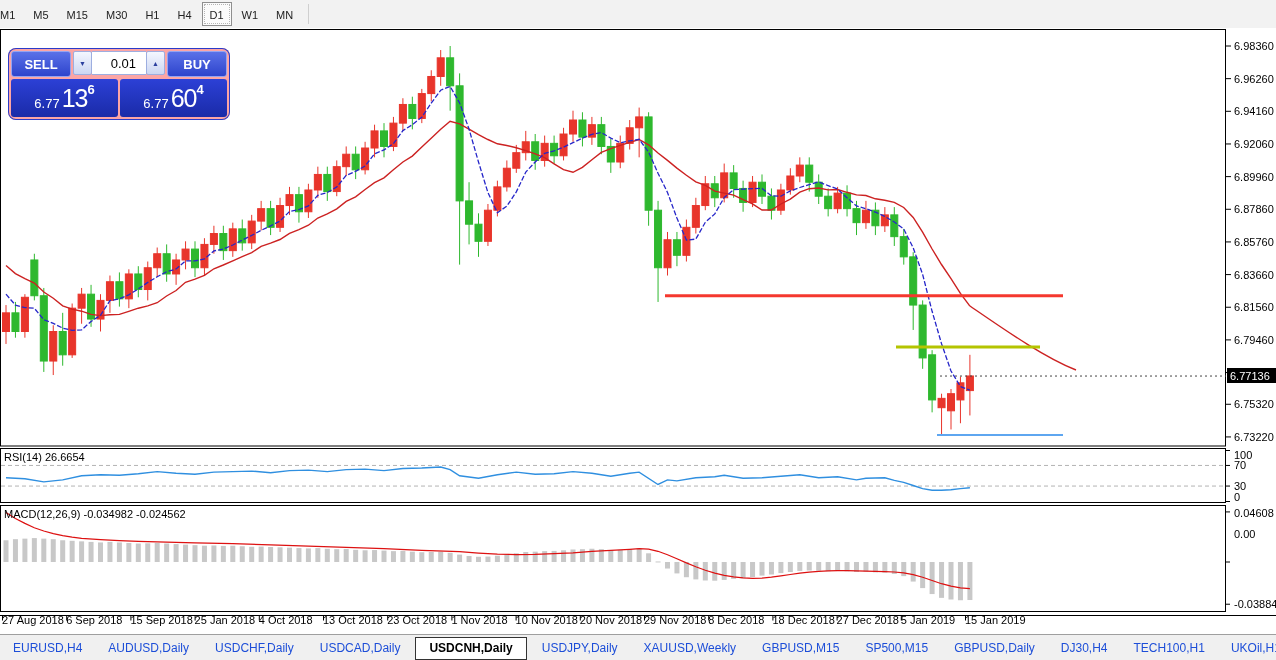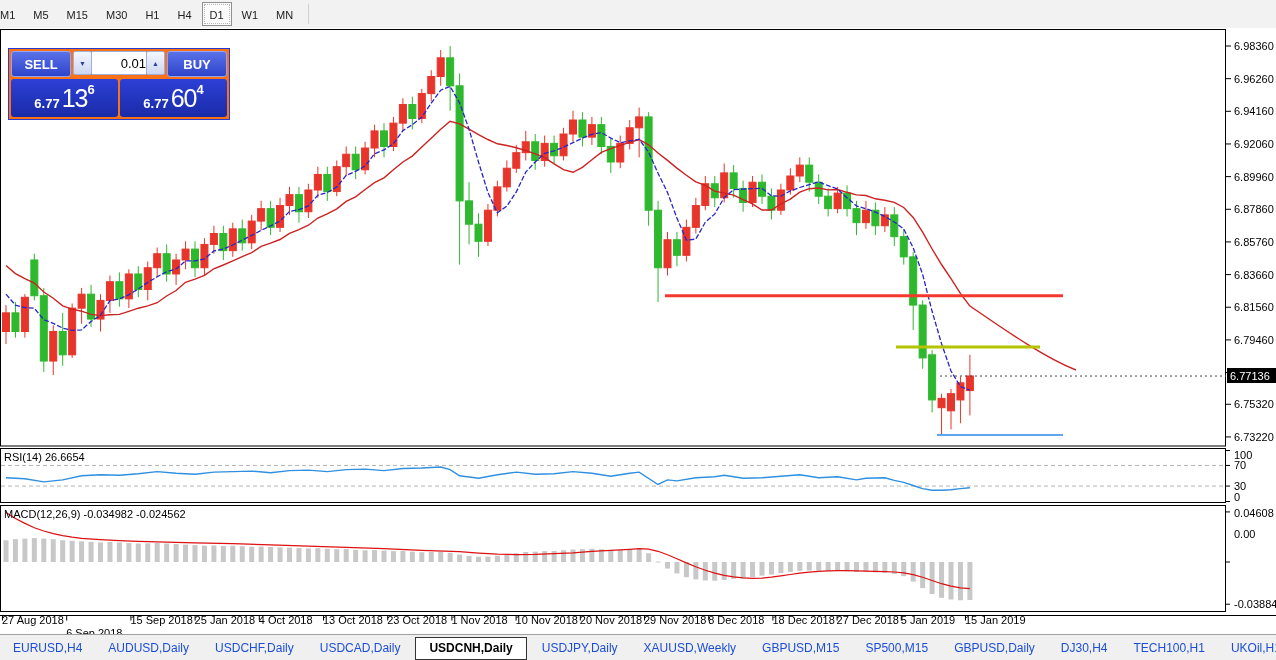--- a/index.html
+++ b/index.html
@@ -18,36 +18,36 @@
   .overlay{position:absolute;font-size:11px;color:#000;white-space:nowrap;}
   #symbol-title{left:5px;top:4px;font-size:12px;}
   #symbol-title .arr{font-size:8px;position:relative;top:-1px;margin-right:4px;}
   .axis-label{position:absolute;left:1234px;font-size:11px;color:#000;}
   .date-label{position:absolute;top:586px;font-size:11px;color:#000;}
   #cur-price-badge{position:absolute;left:1227px;width:49px;height:15px;background:#000;color:#fff;
     font-size:11px;display:flex;align-items:center;padding-left:3px;}
   #rsi-label{left:4px;top:423px;font-size:11px;}
   #macd-label{left:4px;top:480px;font-size:11px;}
   
-  #trade-panel{position:absolute;left:8px;top:20px;width:216px;background:#f97316;padding:3px;
-    border-radius:0;box-shadow:0 0 0 1px #2b3bc9 inset;}
+  #trade-panel{position:absolute;left:8px;top:20px;width:216px;background:#fca5a5;padding:3px;
+    border-radius:8px;box-shadow:0 0 0 1px #2b3bc9 inset;}
   .tp-row1{display:flex;gap:2px;margin-bottom:2px;}
   .tp-btn{flex:0 0 58px;height:24px;border-radius:3px;border:1px solid #93a3f2;color:#fff;
     font-size:13px;font-weight:bold;display:flex;align-items:center;justify-content:center;
     background:linear-gradient(#5a71e8,#2e44cc);cursor:pointer;}
   .tp-stepper{flex:1;display:flex;height:24px;}
   .tp-arrow{width:19px;height:24px;background:linear-gradient(#f4f7ff,#ccd6f2);border:1px solid #9daee0;
     display:flex;align-items:center;justify-content:center;border-radius:2px;cursor:pointer;box-sizing:border-box;}
   .tp-arrow span{font-size:7px;color:#2b3f9e;}
   .tp-vol{flex:1;background:#fff;border:1px solid #9daee0;border-left:none;border-right:none;
-    font-size:13px;color:#000;display:flex;align-items:center;justify-content:flex-end;box-sizing:border-box;}
+    font-size:13px;color:#000;display:flex;align-items:center;justify-content:flex-end;padding-right:10px;box-sizing:border-box;}
   .tp-row2{display:flex;gap:2px;}
   .tp-price{flex:1;height:38px;border-radius:3px;background:linear-gradient(#2c40d6,#1a2ba8);
     color:#fff;display:flex;align-items:center;justify-content:center;cursor:pointer;}
-  .tp-small{font-size:13px;font-weight:bold;margin-right:2px;align-self:flex-end;padding-bottom:6px;margin-top:24px;}
+  .tp-small{font-size:13px;font-weight:normal;margin-right:2px;align-self:flex-end;padding-bottom:6px;margin-top:24px;}
   .tp-big{font-size:25px;font-weight:400;letter-spacing:-1px;line-height:34px;}
   .tp-sup{font-size:13px;font-weight:bold;align-self:flex-start;padding-top:3px;}
   
   #tabbar{position:absolute;left:0;top:634px;width:1276px;height:26px;background:#f0f0f0;
     border-top:1px solid #9f9f9f;display:flex;align-items:center;overflow:hidden;}
   .tab{height:24px;padding:0 13px;display:flex;align-items:center;font-size:12px;color:#1d4ed8;cursor:pointer;}
   .tab.active{background:#fff;border:1px solid #333;height:21px;font-weight:bold;color:#000;margin:0 2px;}
   .tab-sep{width:1px;height:13px;background:#999;}
 </style>
 </head>
@@ -498,21 +498,21 @@
         <div class="axis-label" style="top: 421px;">100</div>
         <div class="axis-label" style="top: 431.45px;">70</div>
         <div class="axis-label" style="top: 452.05px;">30</div>
         <div class="axis-label" style="top: 463px;">0</div>
         <div class="axis-label" style="top: 479px;">0.04608</div>
         <div class="axis-label" style="top: 500px;">0.00</div>
         <div class="axis-label" style="top: 570.221px;">-0.038842</div>
       </div>
     <div id="date-axis">
         <div class="date-label" style="left: 2px;">27 Aug 2018</div>
-        <div class="date-label" style="left: 66.2px; margin-top: 13px;">6 Sep 2018</div>
+        <div class="date-label" style="left: 66.2px;">6 Sep 2018</div>
         <div class="date-label" style="left: 130.4px;">15 Sep 2018</div>
         <div class="date-label" style="left: 194.6px;">25 Jan 2018</div>
         <div class="date-label" style="left: 258.8px;">4 Oct 2018</div>
         <div class="date-label" style="left: 323px;">13 Oct 2018</div>
         <div class="date-label" style="left: 387.2px;">23 Oct 2018</div>
         <div class="date-label" style="left: 451.4px; text-align: center;">1 Nov 2018</div>
         <div class="date-label" style="left: 515.6px;">10 Nov 2018</div>
         <div class="date-label" style="left: 579.8px;">20 Nov 2018</div>
         <div class="date-label" style="left: 644px;">29 Nov 2018</div>
         <div class="date-label" style="left: 708.2px;">8 Dec 2018</div>

